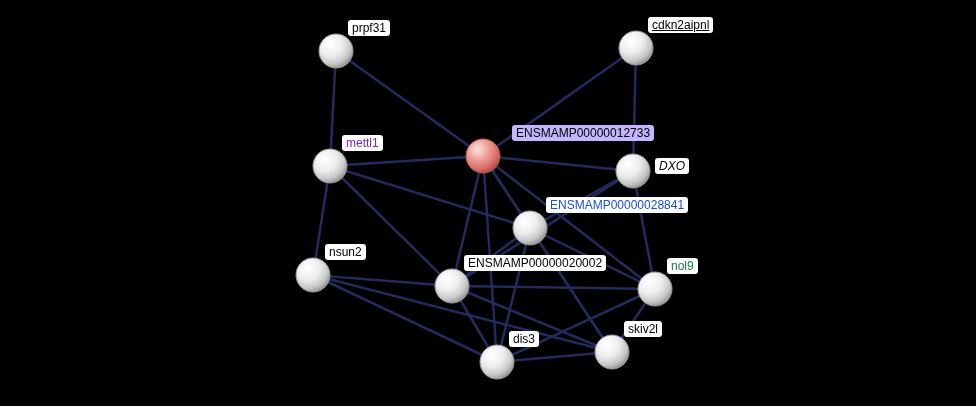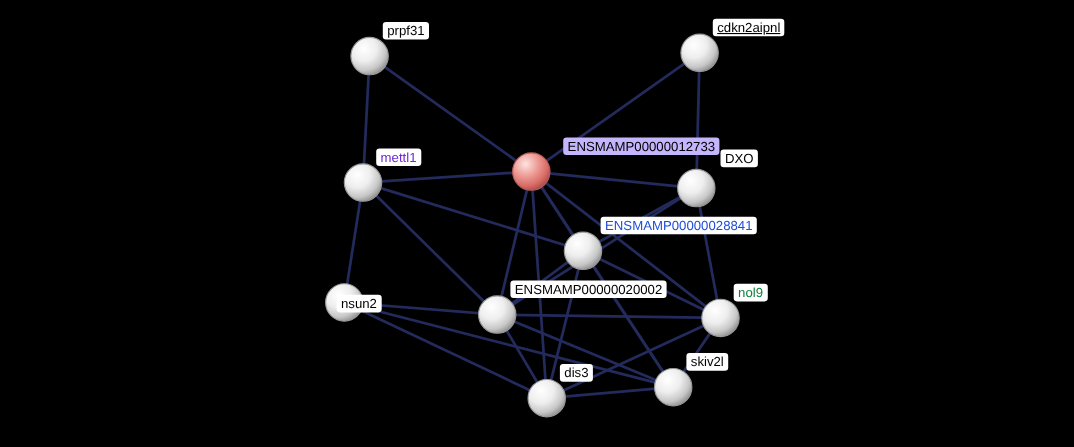--- a/index.html
+++ b/index.html
@@ -101,21 +101,21 @@
         <circle cx="655" cy="289" r="17" fill="url(#ballWhite)" stroke="#9a9a9a" stroke-width="1" class="node-circle"></circle>
         <circle cx="612" cy="352" r="17" fill="url(#ballWhite)" stroke="#9a9a9a" stroke-width="1" class="node-circle"></circle>
         <circle cx="497" cy="362" r="17" fill="url(#ballWhite)" stroke="#9a9a9a" stroke-width="1" class="node-circle"></circle>
       </g>
   </svg>
   <div id="labels-layer">
       <div class="protein-label" style="left: 348px; top: 20px; background: rgb(255, 255, 255); color: rgb(0, 0, 0);">prpf31</div>
       <div class="protein-label" style="left: 648px; top: 17px; background: rgb(255, 255, 255); color: rgb(0, 0, 0); text-decoration: underline;">cdkn2aipnl</div>
       <div class="protein-label" style="left: 342px; top: 135px; background: rgb(255, 255, 255); color: #6d28d9;">mettl1</div>
       <div class="protein-label" style="left: 512px; top: 125px; background: #c4b5fd; color: rgb(0, 0, 0);">ENSMAMP00000012733</div>
-      <div class="protein-label" style="left: 655px; top: 136px; background: rgb(255, 255, 255); color: rgb(0, 0, 0);">DXO</div>
+      <div class="protein-label" style="left: 655px; top: 158px; background: rgb(255, 255, 255); color: rgb(0, 0, 0); font-style: italic;">DXO</div>
       <div class="protein-label" style="left: 546px; top: 197px; background: rgb(255, 255, 255); color: #1d4ed8;">ENSMAMP00000028841</div>
-      <div class="protein-label" style="left: 306px; top: 244px; background: rgb(255, 255, 255); color: rgb(0, 0, 0); margin-top: 24px;">nsun2</div>
+      <div class="protein-label" style="left: 325px; top: 244px; background: rgb(255, 255, 255); color: rgb(0, 0, 0);">nsun2</div>
       <div class="protein-label" style="left: 464px; top: 255px; background: rgb(255, 255, 255); color: rgb(0, 0, 0); text-align: right;">ENSMAMP00000020002</div>
       <div class="protein-label" style="left: 667px; top: 258px; background: rgb(255, 255, 255); color: #15803d;">nol9</div>
       <div class="protein-label" style="left: 624px; top: 321px; background: rgb(255, 255, 255); color: #000000;">skiv2l</div>
       <div class="protein-label" style="left: 509px; top: 331px; background: rgb(255, 255, 255); color: rgb(0, 0, 0); text-align: right;">dis3</div>
     </div>
 </div>
 
 </body></html>

